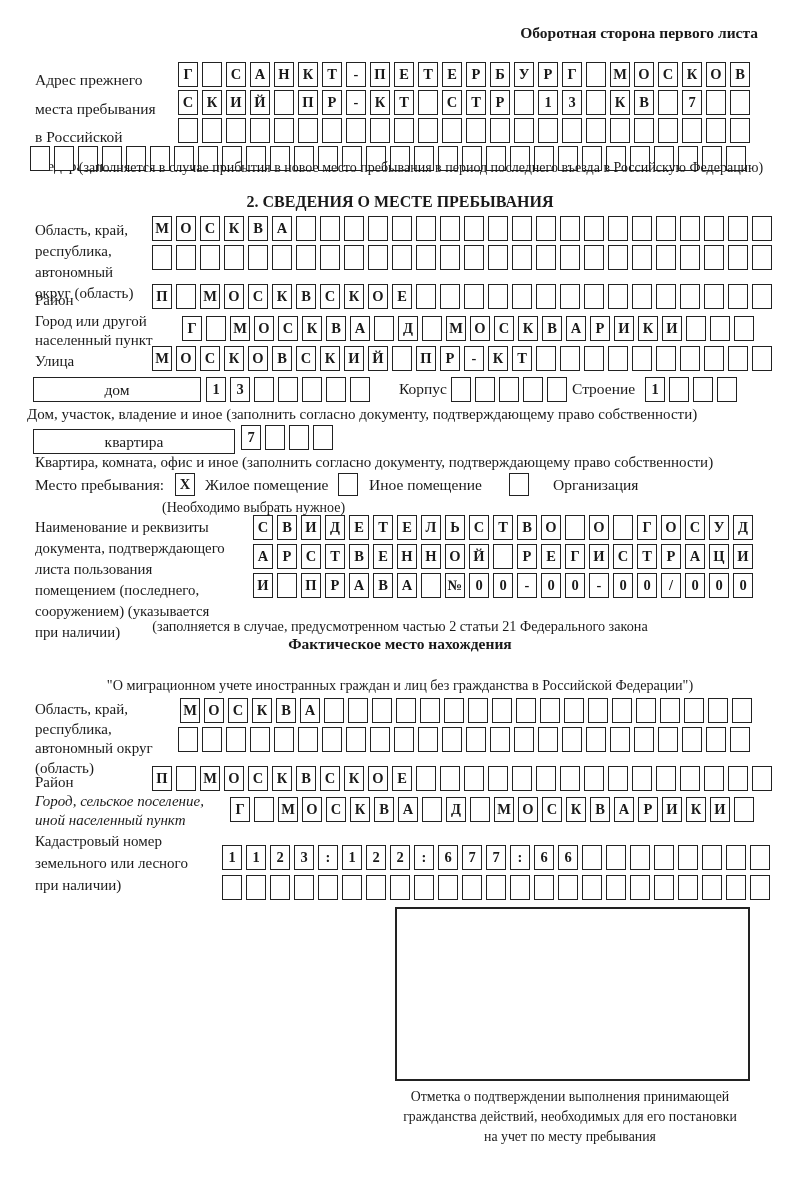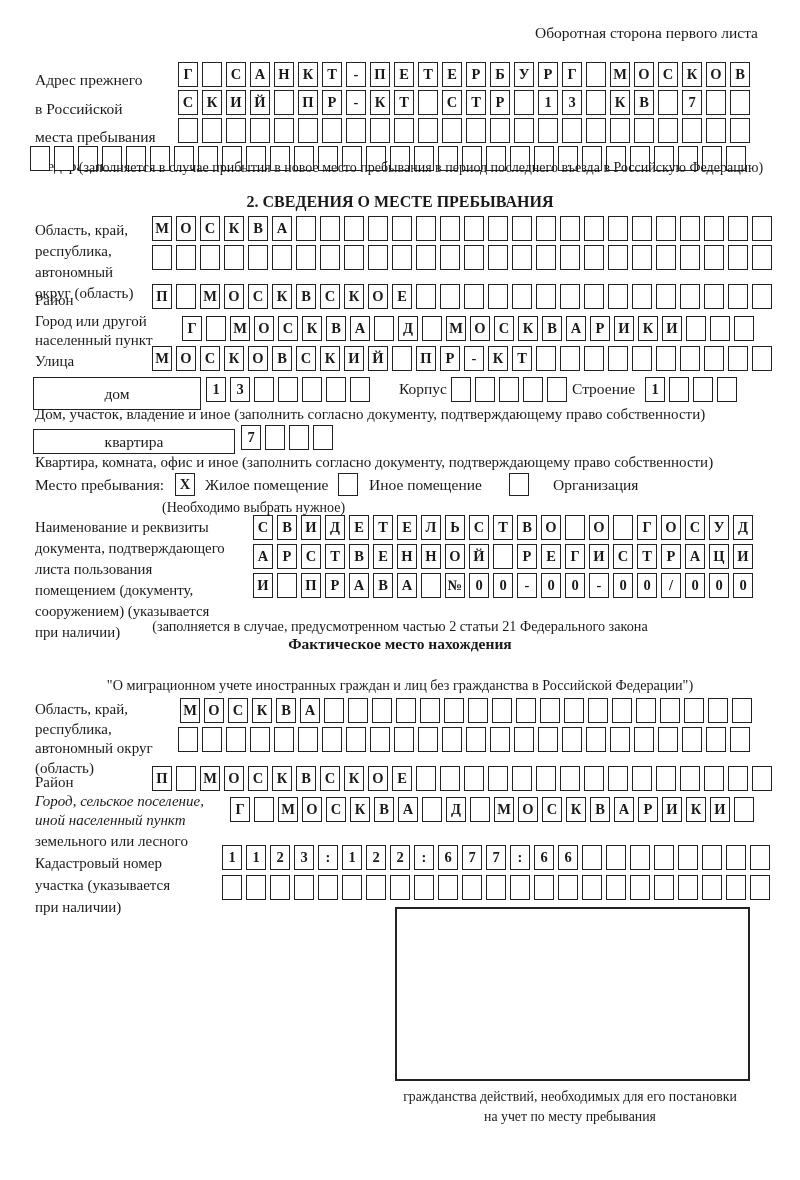--- a/index.html
+++ b/index.html
@@ -26,26 +26,26 @@
     display:flex;align-items:center;justify-content:center;font-size:14.5px;font-weight:700;background:#fff;
   }
   .center{left:0;width:800px;text-align:center;}
   .bold{font-weight:700;}
   .note{font-size:14px;}
   .smallnote{font-size:14.2px;}
 </style>
 </head>
 <body>
 
-<div class="abs" style="top:24px;right:42px;font-size:15.5px;">Оборотная сторона первого листа</div>
+<div class="abs" style="top:24px;right:42px;font-size:15.5px;font-weight:bold;">Оборотная сторона первого листа</div>
 
 <div class="abs label" style="left:35px;top:66px;width:150px;line-height:28.5px;font-size:15.5px;">
     <div>Адрес прежнего</div>
+    <div>места пребывания</div>
     <div>в Российской</div>
-    <div>места пребывания</div>
     <div>Федерации</div>
   </div>
 <div class="cellrow" style="left:178px;top:62px;">
     <div class="cell">Г</div>
     <div class="cell"></div>
     <div class="cell">С</div>
     <div class="cell">А</div>
     <div class="cell">Н</div>
     <div class="cell">К</div>
     <div class="cell">Т</div>
@@ -302,21 +302,21 @@
     <div class="cell"></div>
     <div class="cell"></div>
     <div class="cell"></div>
     <div class="cell"></div>
     <div class="cell"></div>
     <div class="cell"></div>
     <div class="cell"></div>
     <div class="cell"></div>
   </div>
 
-<div class="widebox" style="left:33px;top:377px;width:168px;height:33px;">дом</div>
+<div class="widebox" style="left:33px;top:377px;width:168px;height:25px;">дом</div>
 <div class="cellrow" style="left:206px;top:377px;">
     <div class="cell">1</div>
     <div class="cell">3</div>
     <div class="cell"></div>
     <div class="cell"></div>
     <div class="cell"></div>
     <div class="cell"></div>
     <div class="cell"></div>
   </div>
 <div class="abs" style="left:399px;top:380px;font-size:15.5px;">Корпус</div>
@@ -327,21 +327,21 @@
     <div class="cell"></div>
     <div class="cell"></div>
   </div>
 <div class="abs" style="left:572px;top:380px;font-size:15.5px;">Строение</div>
 <div class="cellrow" style="left:645px;top:377px;">
     <div class="cell">1</div>
     <div class="cell"></div>
     <div class="cell"></div>
     <div class="cell"></div>
   </div>
-<div class="abs" style="left:35px;top:406px;font-size:15px;">Дом, участок, владение и иное (заполнить согласно документу, подтверждающему право собственности)</div>
+<div class="abs" style="left:27px;top:406px;font-size:15px;">Дом, участок, владение и иное (заполнить согласно документу, подтверждающему право собственности)</div>
 
 <div class="widebox" style="left:33px;top:429px;width:202px;height:25px;">квартира</div>
 <div class="cellrow" style="left:241px;top:425px;">
     <div class="cell">7</div>
     <div class="cell"></div>
     <div class="cell"></div>
     <div class="cell"></div>
   </div>
 <div class="abs" style="left:35px;top:454px;font-size:15px;">Квартира, комната, офис и иное (заполнить согласно документу, подтверждающему право собственности)</div>
 
@@ -351,21 +351,21 @@
 <div class="chk" style="left:338px;top:473px;"></div>
 <div class="abs" style="left:369px;top:476px;font-size:15.5px;">Иное помещение</div>
 <div class="chk" style="left:509px;top:473px;"></div>
 <div class="abs" style="left:553px;top:476px;font-size:15.5px;">Организация</div>
 <div class="abs" style="left:162px;top:500px;width:350px;font-size:14px;">(Необходимо выбрать нужное)</div>
 
 <div class="abs" style="left:35px;top:517px;width:215px;font-size:14.8px;line-height:21px;">
     <div>Наименование и реквизиты</div>
     <div>документа, подтверждающего</div>
     <div>листа пользования</div>
-    <div>помещением (документу,</div>
+    <div>помещением (последнего,</div>
     <div>сооружением) (указывается</div>
     <div>при наличии)</div>
   </div>
 <div class="cellrow" style="left:253px;top:515px;">
     <div class="cell">С</div>
     <div class="cell">В</div>
     <div class="cell">И</div>
     <div class="cell">Д</div>
     <div class="cell">Е</div>
     <div class="cell">Т</div>
@@ -548,23 +548,22 @@
     <div class="cell">В</div>
     <div class="cell">А</div>
     <div class="cell">Р</div>
     <div class="cell">И</div>
     <div class="cell">К</div>
     <div class="cell">И</div>
     <div class="cell"></div>
   </div>
 
 <div class="abs label" style="left:35px;top:830px;width:185px;line-height:22px;">
+    <div>Кадастровый номер</div>
     <div>земельного или лесного</div>
-    <div>Кадастровый номер</div>
-    <div>участка (указывается</div>
     <div>при наличии)</div>
   </div>
 <div class="cellrow" style="left:222px;top:845px;">
     <div class="cell">1</div>
     <div class="cell">1</div>
     <div class="cell">2</div>
     <div class="cell">3</div>
     <div class="cell">:</div>
     <div class="cell">1</div>
     <div class="cell">2</div>
@@ -606,15 +605,16 @@
     <div class="cell"></div>
     <div class="cell"></div>
     <div class="cell"></div>
     <div class="cell"></div>
     <div class="cell"></div>
     <div class="cell"></div>
   </div>
 
 <div class="abs" style="left:395px;top:907px;width:355px;height:174px;border:2px solid #222;box-sizing:border-box;background:#fff;"></div>
 <div class="abs" style="left:375px;top:1087px;width:390px;text-align:center;font-size:13.8px;line-height:20px;">
+    <div>Отметка о подтверждении выполнения принимающей</div>
     <div>гражданства действий, необходимых для его постановки</div>
     <div>на учет по месту пребывания</div>
   </div>
 
 </body></html>

